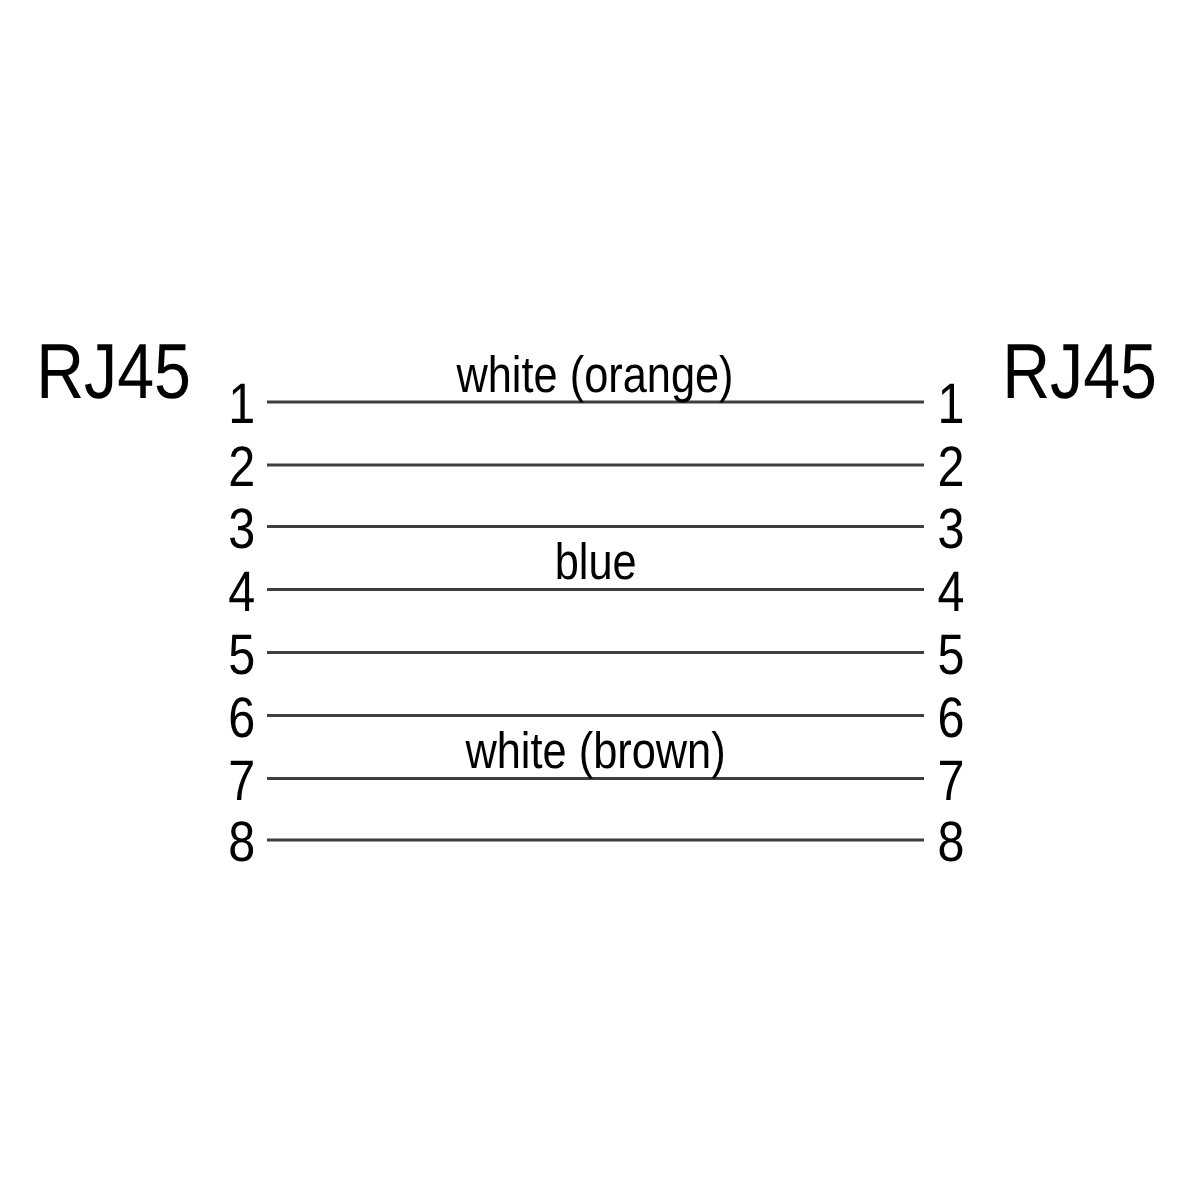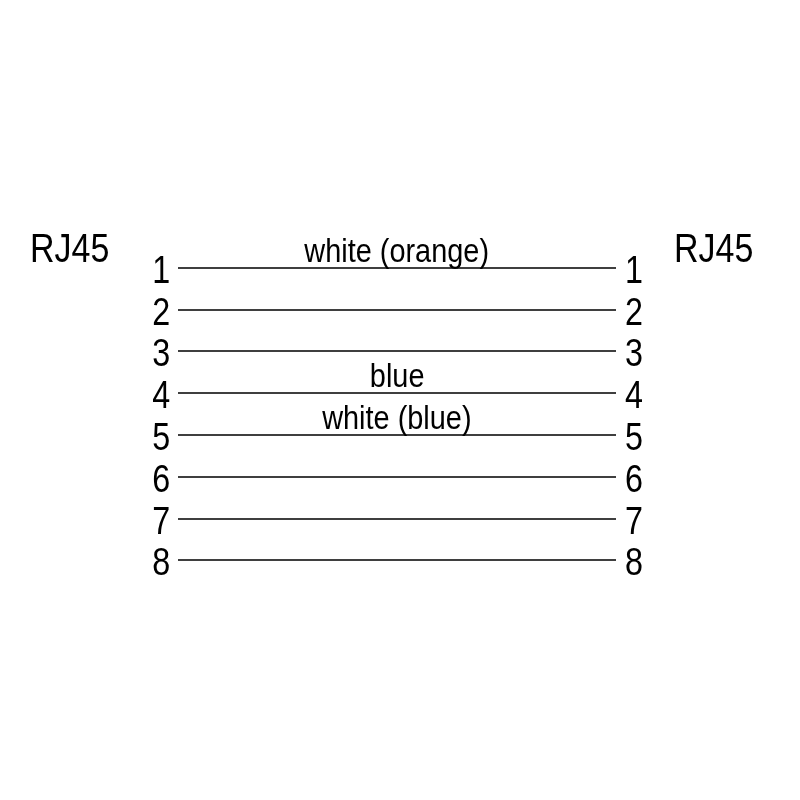--- a/index.html
+++ b/index.html
@@ -24,21 +24,21 @@
   
   .cx {
     display: inline-block;
     transform: scaleX(0.85);
     white-space: nowrap;
   }
   .connector {
     position: absolute;
     width: 110px;
     text-align: center;
-    font-size: 40px;
+    font-size: 52px;
     line-height: 40px;
     top: 228px;
   }
   .connector .cx { transform-origin: 50% 50%; }
   .connector-left  { left: 15px; }
   .connector-right { left: 659px; }
 
   .row { position: absolute; inset: 0; }
 
   .wire-line {
@@ -107,33 +107,33 @@
   <div class="row" style="--y:393px">
     <span class="pin pin-left"><span class="cx">4</span></span>
     <div class="wire-line"></div>
     <div class="wire-label"><span class="cx">blue</span></div>
     <span class="pin pin-right"><span class="cx">4</span></span>
   </div>
 
   <div class="row" style="--y:435px">
     <span class="pin pin-left"><span class="cx">5</span></span>
     <div class="wire-line"></div>
-    <div class="wire-label"><span class="cx">white (blue)</span></div>
     <span class="pin pin-right"><span class="cx">5</span></span>
   </div>
 
   <div class="row" style="--y:477px">
     <span class="pin pin-left"><span class="cx">6</span></span>
     <div class="wire-line"></div>
     <span class="pin pin-right"><span class="cx">6</span></span>
   </div>
 
   <div class="row" style="--y:519px">
     <span class="pin pin-left"><span class="cx">7</span></span>
     <div class="wire-line"></div>
+    <div class="wire-label"><span class="cx">white (brown)</span></div>
     <span class="pin pin-right"><span class="cx">7</span></span>
   </div>
 
   <div class="row" style="--y:560px">
     <span class="pin pin-left"><span class="cx">8</span></span>
     <div class="wire-line"></div>
     <span class="pin pin-right"><span class="cx">8</span></span>
   </div>
 
 </div>

